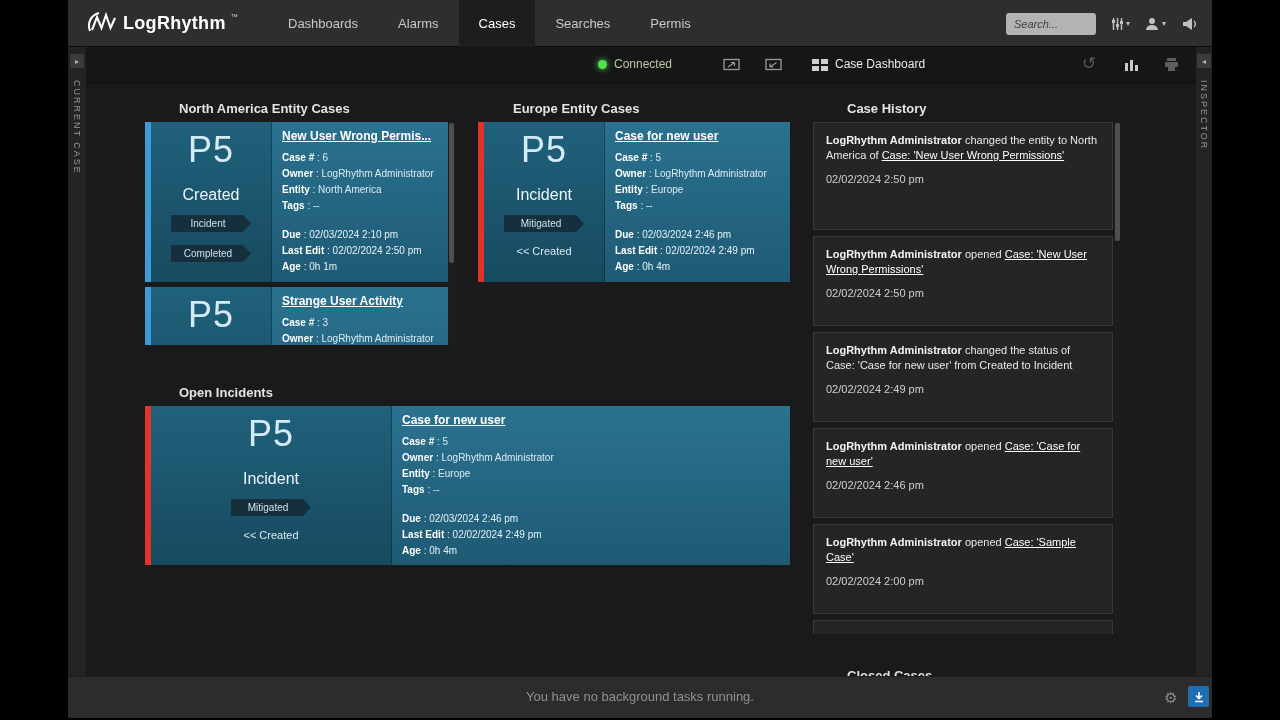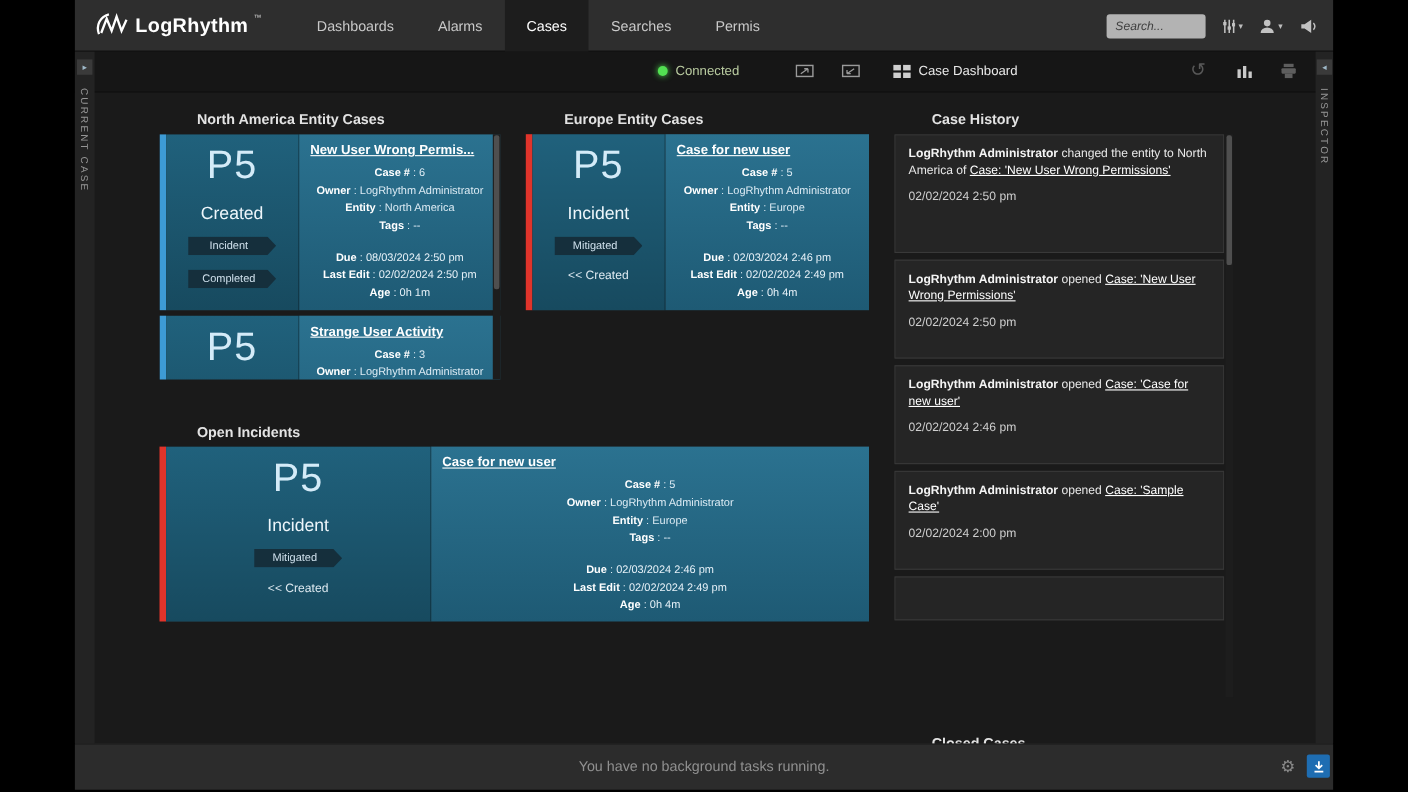--- a/index.html
+++ b/index.html
@@ -57,21 +57,21 @@
   .cc-left.big { width:241px; flex:0 0 241px; }
   .cc-right { flex:1; background:linear-gradient(#2b7290,#1e5a74); padding:7px 10px; overflow:hidden; }
   .prio { font-size:36px; font-weight:400; letter-spacing:1px; color:#d4ebf8; margin-top:4px; line-height:48px; }
   .cstatus { font-size:16px; color:#eef6fb; margin-top:14px; line-height:14px; }
   .arrow-btn { margin-top:13px; width:80px; height:17px; background:#152f3c; color:#cfe0ec; font-size:10px;
                border:none; font-family:"Liberation Sans",sans-serif; cursor:pointer; padding:0 10px 0 4px;
                clip-path:polygon(0 0, calc(100% - 8px) 0, 100% 50%, calc(100% - 8px) 100%, 0 100%); }
   .back-label { font-size:11px; color:#dde9f0; margin-top:13px; }
   .case-title { display:block; font-size:12px; font-weight:bold; color:#fff; text-decoration:underline;
                 margin-bottom:7px; cursor:pointer; white-space:nowrap; overflow:hidden; }
-  .cfield { font-size:10px; line-height:16px; color:#dcebf4; white-space:nowrap;text-align:center; }
+  .cfield { font-size:10px; line-height:16px; color:#dcebf4; white-space:nowrap; }
   .cfield .fl { font-weight:bold; color:#ffffff; }
   .cmeta { margin-top:13px; }
   .cmeta .cfield { color:#e6f1f8; }
 
   
   .vscroll { position:absolute; width:7px; background:#1d1d1d; }
   .vscroll .thumb { position:absolute; left:1px; width:5px; background:#4f4f4f; border-radius:2px; cursor:pointer; }
 
   
   .hist-list { position:absolute; overflow:hidden; }
@@ -224,21 +224,21 @@
             <button class="arrow-btn">Incident</button>
             <button class="arrow-btn">Completed</button>
           </div>
           <div class="cc-right">
             <a class="case-title">New User Wrong Permis...</a>
             <div class="cfield"><span class="fl">Case #</span> <span>: 6</span></div>
             <div class="cfield"><span class="fl">Owner</span> <span>: LogRhythm Administrator</span></div>
             <div class="cfield"><span class="fl">Entity</span> <span>: North America</span></div>
             <div class="cfield"><span class="fl">Tags</span> <span>: --</span></div>
             <div class="cmeta">
-              <div class="cfield"><span class="fl">Due</span> <span>: 08/03/2024 2:50 pm</span></div>
+              <div class="cfield"><span class="fl">Due</span> <span>: 02/03/2024 2:10 pm</span></div>
               <div class="cfield"><span class="fl">Last Edit</span> <span>: 02/02/2024 2:50 pm</span></div>
               <div class="cfield"><span class="fl">Age</span> <span>: 0h 1m</span></div>
             </div>
           </div>
         </div>
 
         <div class="case-card" style="height:160px;">
           <div class="accent blue"></div>
           <div class="cc-left">
             <div class="prio">P5</div>
@@ -302,20 +302,24 @@
       <div class="hist-list" style="left:745px; top:122px; width:300px; height:512px;">
         <div class="hist-entry">
           <div><span class="he-actor">LogRhythm Administrator</span><span> changed the entity to North America of </span><a class="he-link">Case: 'New User Wrong Permissions'</a><span></span></div>
           <div class="he-time">02/02/2024 2:50 pm</div>
         </div>
         <div class="hist-entry">
           <div><span class="he-actor">LogRhythm Administrator</span><span> opened </span><a class="he-link">Case: 'New User Wrong Permissions'</a><span></span></div>
           <div class="he-time">02/02/2024 2:50 pm</div>
         </div>
         <div class="hist-entry">
+          <div><span class="he-actor">LogRhythm Administrator</span><span> changed the status of Case: 'Case for new user' from Created to Incident</span><a class="he-link"></a><span></span></div>
+          <div class="he-time">02/02/2024 2:49 pm</div>
+        </div>
+        <div class="hist-entry">
           <div><span class="he-actor">LogRhythm Administrator</span><span> opened </span><a class="he-link">Case: 'Case for new user'</a><span></span></div>
           <div class="he-time">02/02/2024 2:46 pm</div>
         </div>
         <div class="hist-entry">
           <div><span class="he-actor">LogRhythm Administrator</span><span> opened </span><a class="he-link">Case: 'Sample Case'</a><span></span></div>
           <div class="he-time">02/02/2024 2:00 pm</div>
         </div>
         <div class="hist-entry partial"></div>
       </div>
 

